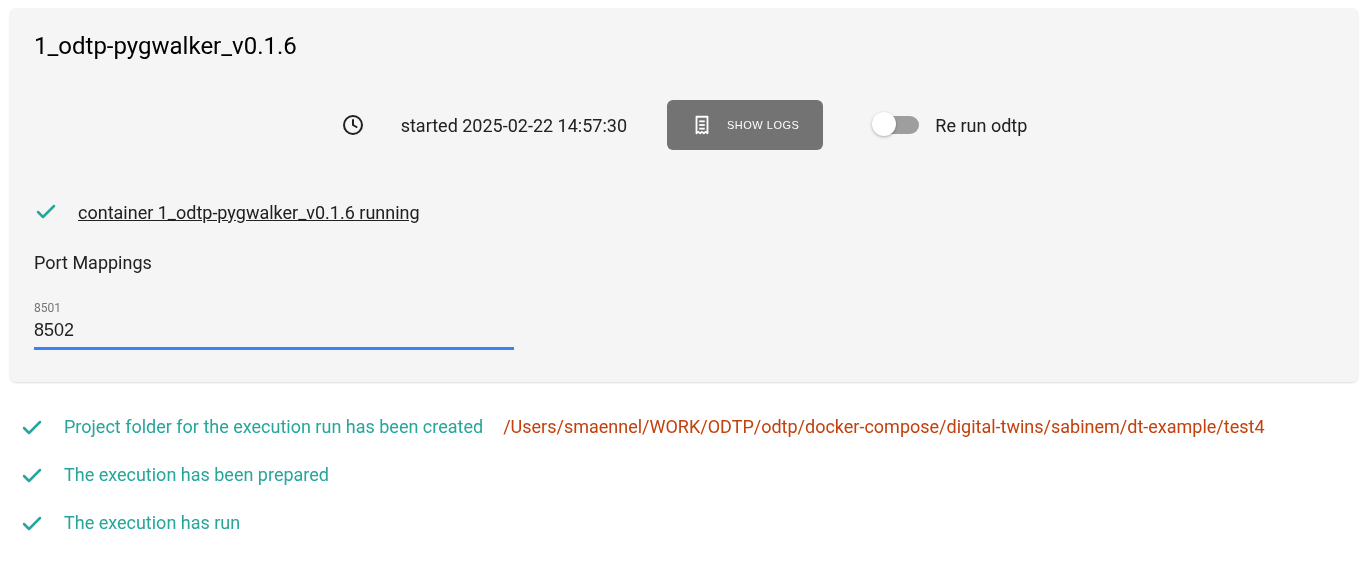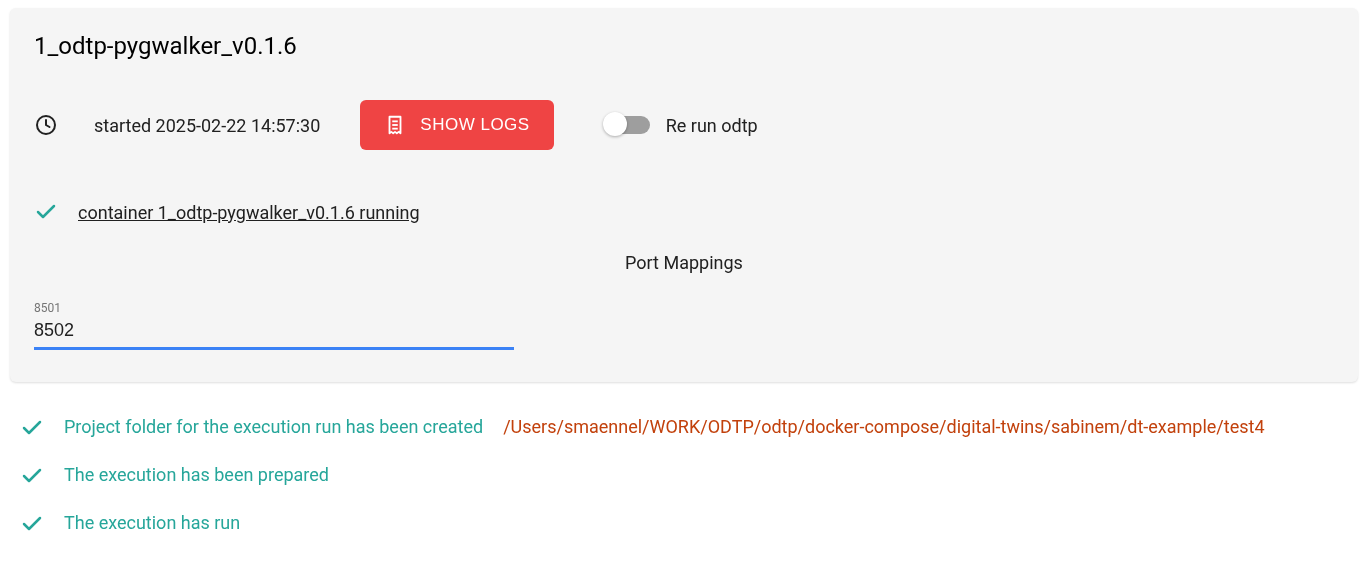--- a/index.html
+++ b/index.html
@@ -26,38 +26,39 @@
       font-size: 24px;
       font-weight: 400;
       color: #000000;
       margin-bottom: 40px;
     }
     .action-row {
       display: flex;
       align-items: center;
       gap: 40px;
       margin-bottom: 50px;
+      justify-content: center;
     }
     .clock-icon {
       width: 24px;
       height: 24px;
       flex-shrink: 0;
     }
     .started-text {
       font-size: 18px;
       color: #212121;
       margin-left: -4px;
     }
     .show-logs-btn {
-      background: #ef4444;
+      background: #737373;
       color: #ffffff;
       border: none;
       border-radius: 6px;
       padding: 14px 24px;
-      font-size: 17px;
+      font-size: 11px;
       font-weight: 500;
       letter-spacing: 0.5px;
       cursor: pointer;
       display: flex;
       align-items: center;
       gap: 14px;
     }
     .logs-icon {
       width: 22px;
       height: 22px;
@@ -103,21 +104,20 @@
     }
     .status-text {
       font-size: 18px;
       color: #212121;
       text-decoration: underline;
     }
     .section-heading {
       font-size: 18px;
       color: #212121;
       margin-bottom: 28px;
-      text-align: center;
     }
     .port-input-block {
       width: 480px;
     }
     .port-label {
       font-size: 12px;
       color: #757575;
       margin-bottom: 2px;
     }
     .port-input {

